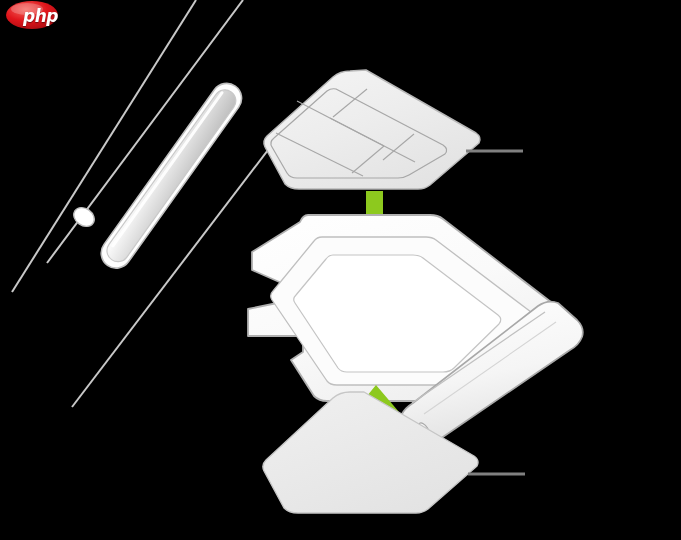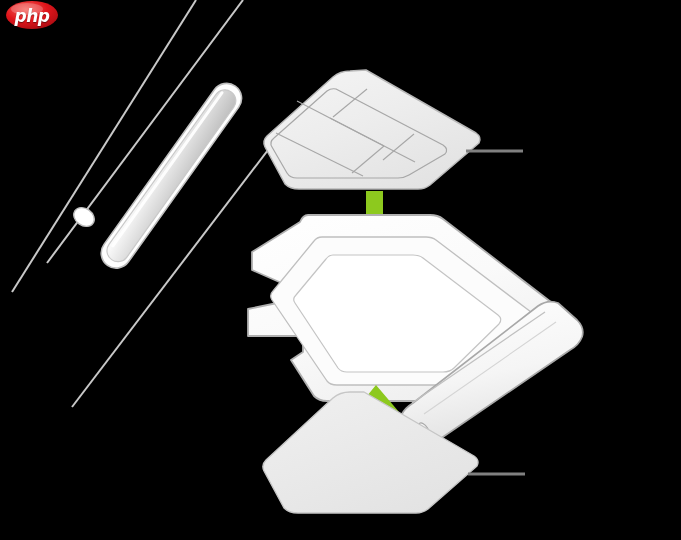--- a/index.html
+++ b/index.html
@@ -36,21 +36,21 @@
     height: 28px;
     z-index: 20;
   }
   #php-logo .logo-text {
     position: absolute;
     left: 0;
     top: 0;
     width: 52px;
     height: 28px;
     line-height: 28px;
-    text-align: center;
+    text-align: right;
     font-family: "DejaVu Sans", sans-serif;
     font-weight: bold;
     font-style: italic;
     font-size: 17px;
     color: #ffffff;
     letter-spacing: -0.5px;
     text-shadow: 0 1px 1px rgba(0,0,0,0.45);
     pointer-events: none;
   }
 </style>

